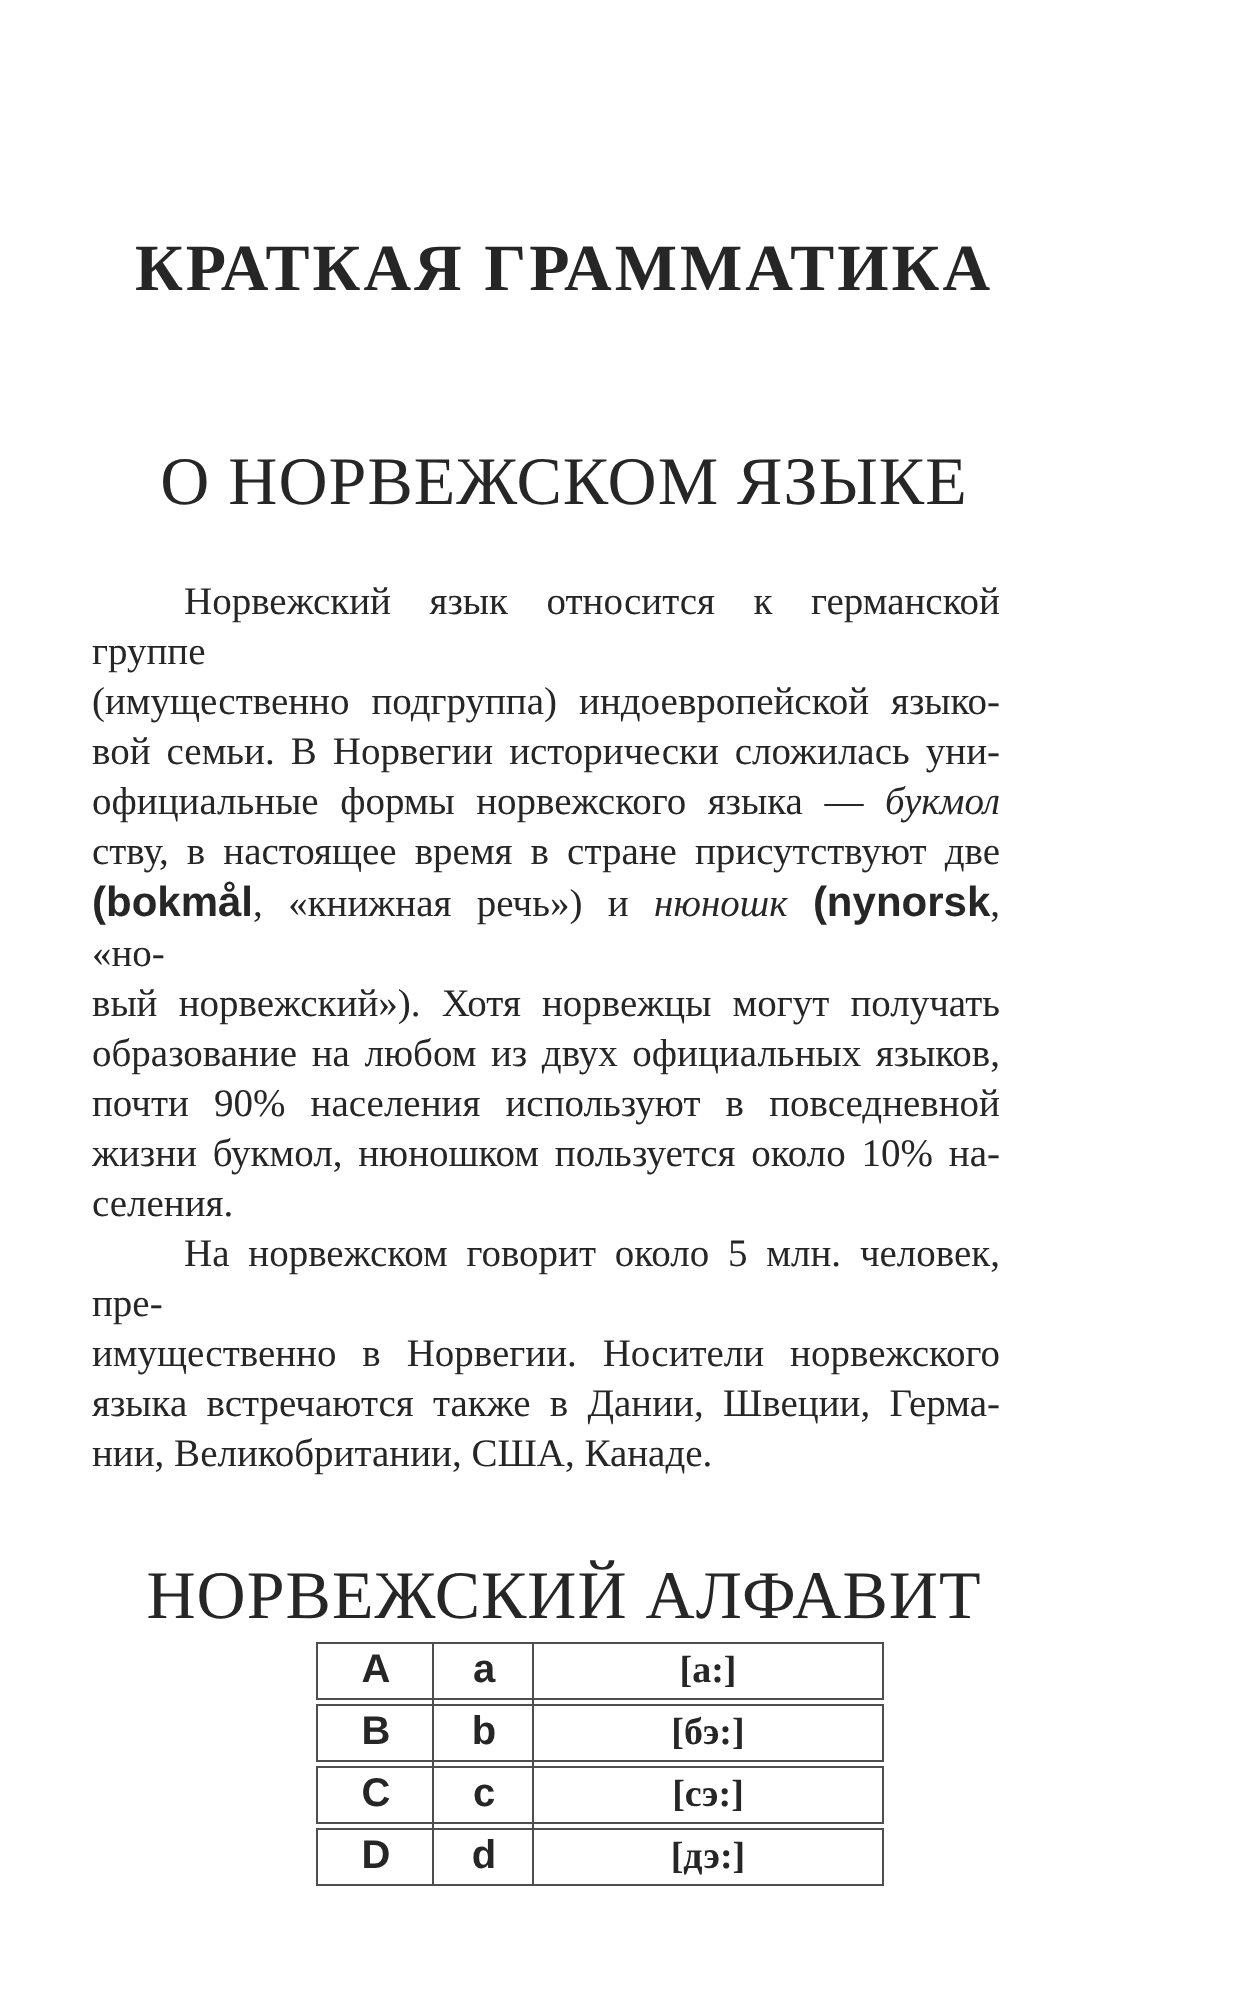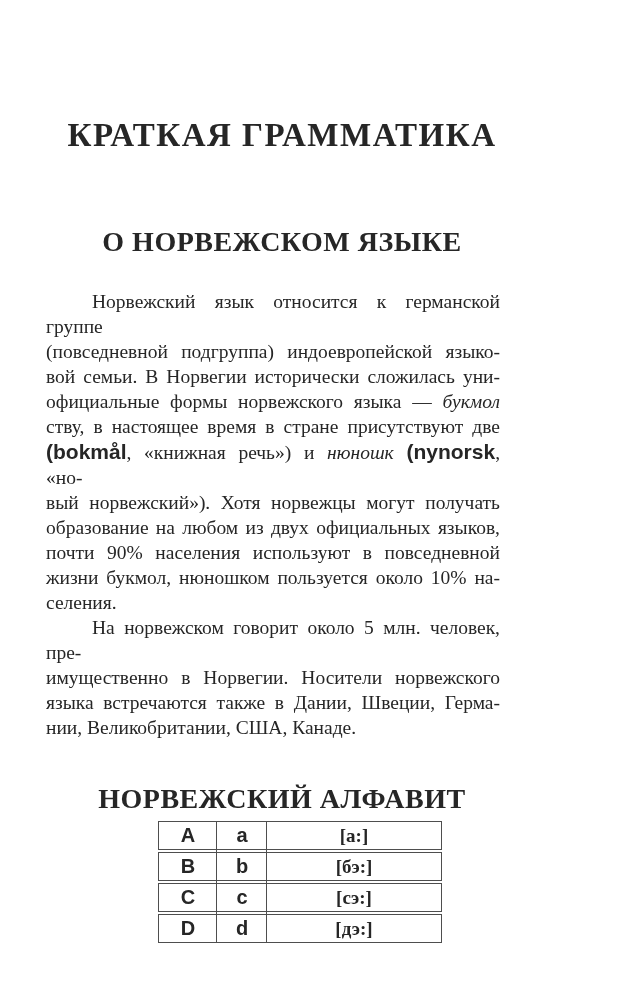--- a/index.html
+++ b/index.html
@@ -22,23 +22,23 @@
     margin: 0;
     text-align: center;
     font-size: 33px;
     line-height: 36px;
     font-weight: bold;
     letter-spacing: 1.5px;
   }
   .heading {
     margin: 0;
     text-align: center;
-    font-size: 28px;
+    font-size: 34px;
     line-height: 30px;
-    font-weight: bold;
+    font-weight: normal;
     letter-spacing: 0.5px;
   }
   .heading-about { margin-top: 74px; }
   .heading-alpha { margin-top: 44px; }
   .body-text {
     margin: 32px 64px 0 46px;
     font-size: 19.5px;
     line-height: 25px;
   }
   .line {
@@ -98,21 +98,21 @@
 
 <div class="page">
 
   <h1 class="title">КРАТКАЯ ГРАММАТИКА</h1>
 
   <h2 class="heading heading-about">О НОРВЕЖСКОМ ЯЗЫКЕ</h2>
 
   <div class="body-text" id="paragraphs">
       <div>
         <div class="line first"><span>Норвежский язык относится к германской группе</span></div>
-        <div class="line"><span>(повседневной подгруппа) индоевропейской языко-</span></div>
+        <div class="line"><span>(имущественно подгруппа) индоевропейской языко-</span></div>
         <div class="line"><span>вой семьи. В Норвегии исторически сложилась уни-</span></div>
         <div class="line"><span>официальные формы норвежского языка — </span><span class="run-italic">букмол</span></div>
         <div class="line"><span>ству, в настоящее время в стране присутствуют две</span></div>
         <div class="line"><span class="run-bold-sans">(bokmål</span><span>, «книжная речь») и </span><span class="run-italic">нюношк</span><span> </span><span class="run-bold-sans">(nynorsk</span><span>, «но-</span></div>
         <div class="line"><span>вый норвежский»). Хотя норвежцы могут получать</span></div>
         <div class="line"><span>образование на любом из двух официальных языков,</span></div>
         <div class="line"><span>почти 90% населения используют в повседневной</span></div>
         <div class="line"><span>жизни букмол, нюношком пользуется около 10% на-</span></div>
         <div class="line last"><span>селения.</span></div>
       </div>

